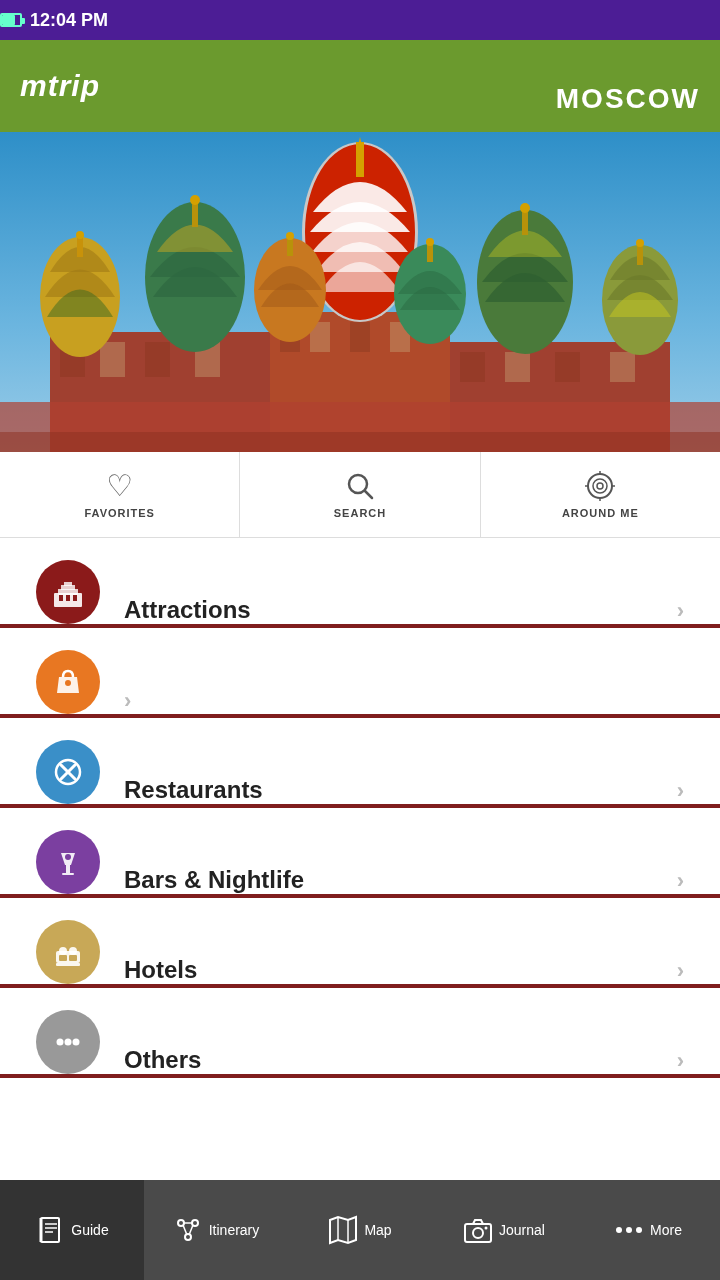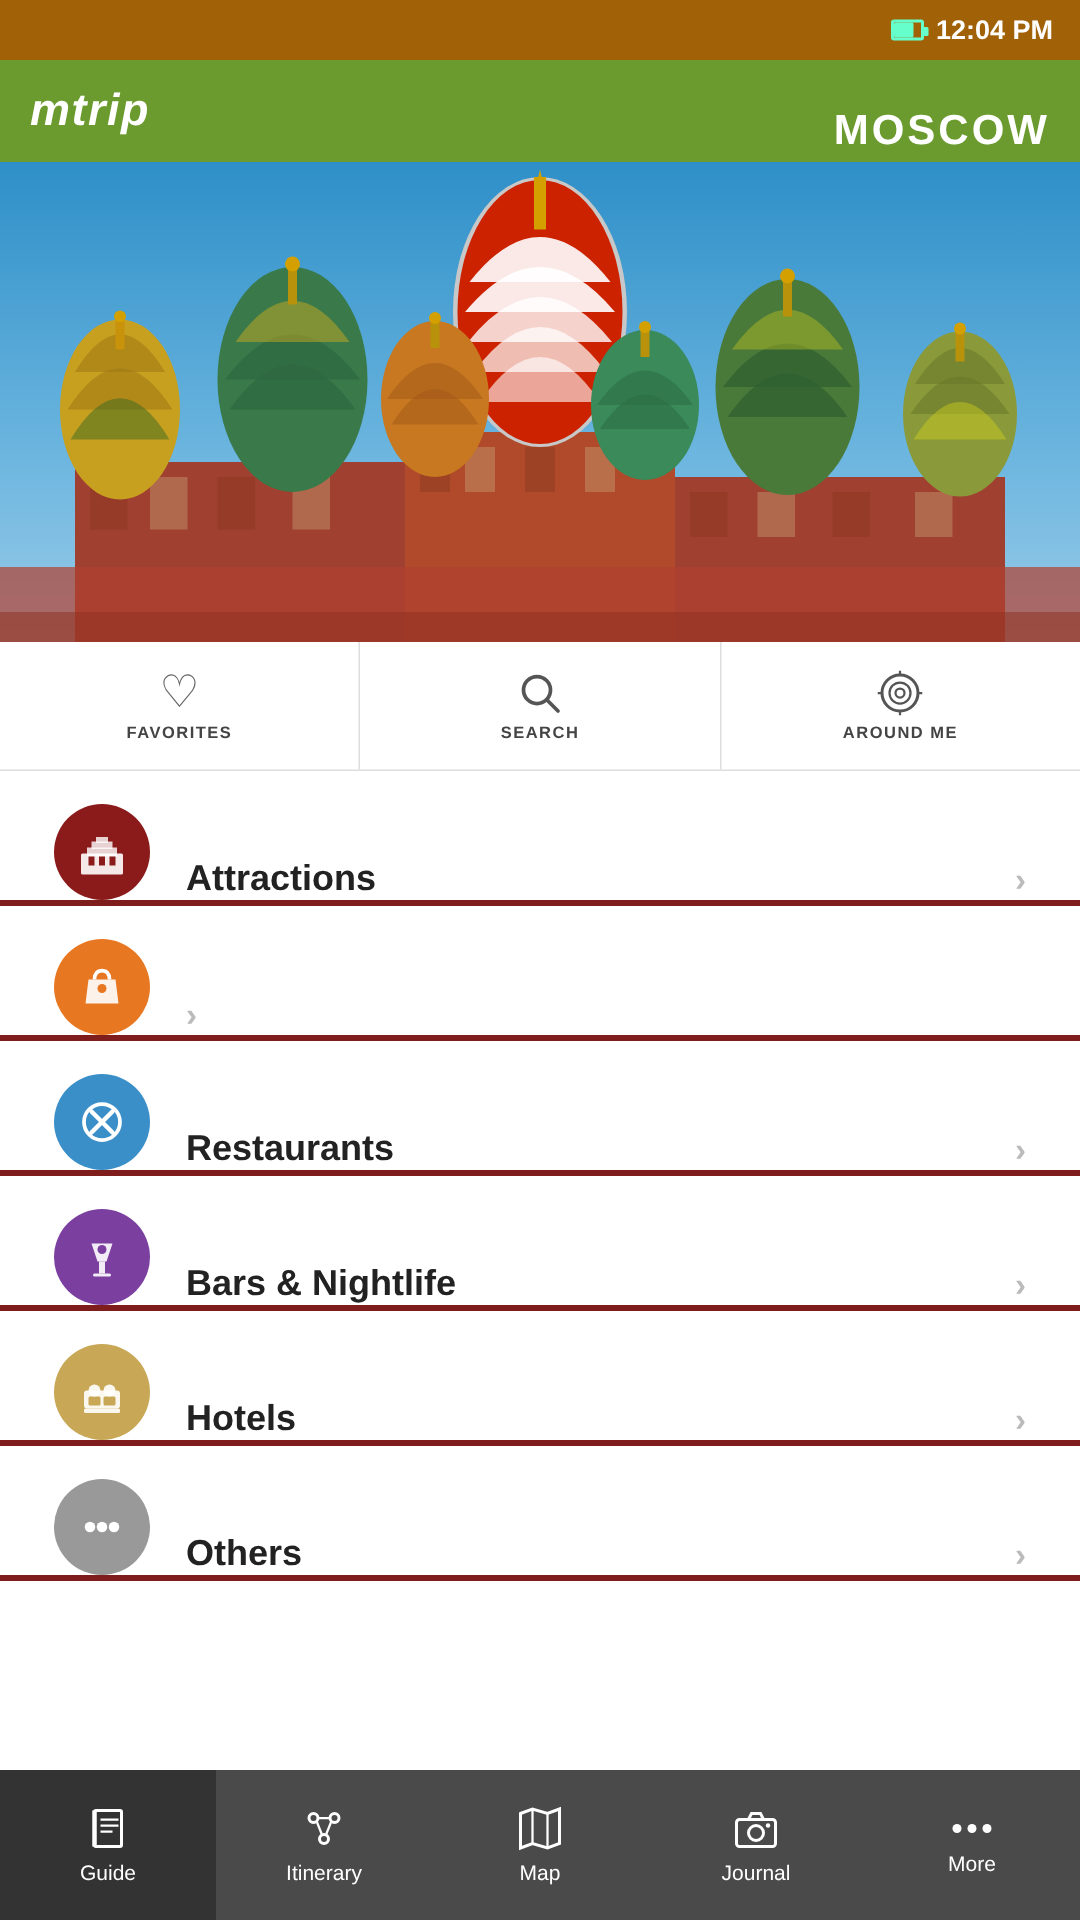--- a/index.html
+++ b/index.html
@@ -9,24 +9,23 @@
       min-height: 1280px;
       font-family: 'Arial', sans-serif;
       background: #fff;
       overflow-x: hidden;
     }
 
     
     #status-bar {
       width: 720px;
       height: 40px;
-      background: #a16207;
+      background: #4c1d95;
       display: flex;
       align-items: center;
-      justify-content: flex-end;
       padding-right: 18px;
       gap: 8px;
     }
     .battery-icon {
       width: 22px;
       height: 14px;
       border: 2px solid #6fc;
       border-radius: 2px;
       position: relative;
       display: inline-block;
@@ -49,21 +48,21 @@
     }
     .status-time {
       color: #fff;
       font-size: 18px;
       font-weight: bold;
     }
 
     
     #header {
       width: 720px;
-      height: 68px;
+      height: 92px;
       background: #6b9a2e;
       display: flex;
       align-items: center;
       justify-content: space-between;
       padding: 0 20px;
     }
     .app-logo {
       color: #fff;
       font-size: 30px;
       font-weight: bold;
@@ -161,21 +160,21 @@
       position: fixed;
       bottom: 0;
       width: 720px;
       height: 100px;
       background: #4a4a4a;
       display: flex;
     }
     .nav-item {
       flex: 1;
       display: flex;
-      flex-direction: column;
+      flex-direction: row;
       align-items: center;
       justify-content: center;
       gap: 6px;
       cursor: pointer;
     }
     .nav-item.active {
       background: #333;
     }
     .nav-label {
       font-size: 14px;

